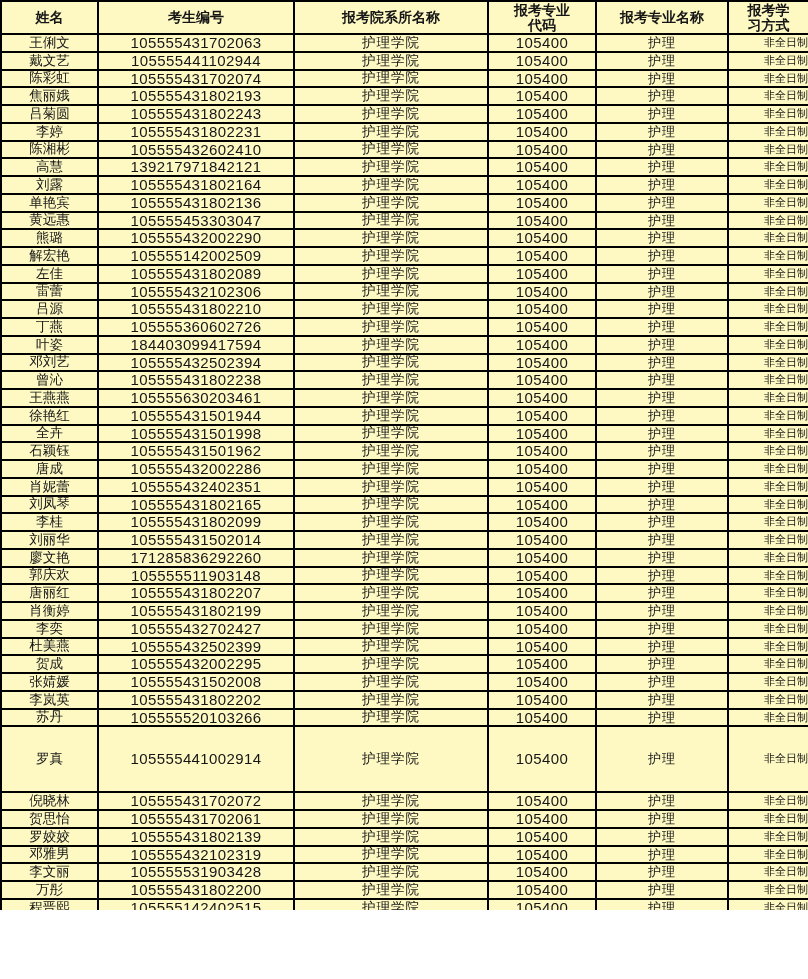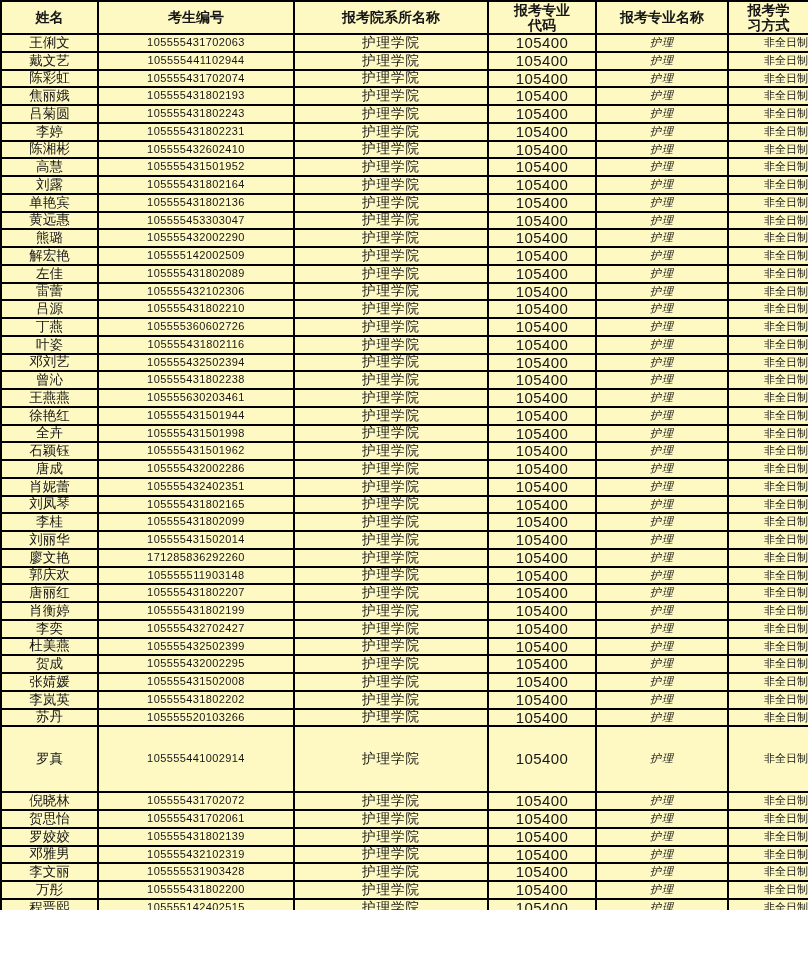--- a/index.html
+++ b/index.html
@@ -19,24 +19,24 @@
     line-height:1.05;
   }
   thead th{
     height:31px;
     font-size:14px;font-weight:bold;
     white-space:pre-line;
   }
   tbody tr{height:17px;}
   tbody tr.tall{height:66px;}
   td.col-name{font-size:13.5px;}
-  td.col-candidate_no{font-size:11px;letter-spacing:.4px;}
+  td.col-candidate_no{font-size:15px;letter-spacing:.4px;}
   td.col-college{font-size:13.5px;letter-spacing:1px;margin-left:15px;}
   td.col-major_code{font-size:15px;letter-spacing:.4px;}
-  td.col-major_name{font-size:11px;letter-spacing:1px;font-style:italic;}
+  td.col-major_name{font-size:13px;letter-spacing:1px;}
   td.col-study_mode{font-size:11px;text-align:right;}
 </style>
 </head>
 <body>
 
 <div class="page">
   <table>
     <colgroup>
       <col style="width:97px">
       <col style="width:196px">
@@ -109,21 +109,21 @@
         <tr>
           <td class="col-name">陈湘彬</td>
           <td class="col-candidate_no">105555432602410</td>
           <td class="col-college">护理学院</td>
           <td class="col-major_code">105400</td>
           <td class="col-major_name">护理</td>
           <td class="col-study_mode">非全日制</td>
         </tr>
         <tr>
           <td class="col-name">高慧</td>
-          <td class="col-candidate_no">105555431501952</td>
+          <td class="col-candidate_no">139217971842121</td>
           <td class="col-college">护理学院</td>
           <td class="col-major_code">105400</td>
           <td class="col-major_name">护理</td>
           <td class="col-study_mode">非全日制</td>
         </tr>
         <tr>
           <td class="col-name">刘露</td>
           <td class="col-candidate_no">105555431802164</td>
           <td class="col-college">护理学院</td>
           <td class="col-major_code">105400</td>
@@ -189,21 +189,21 @@
         <tr>
           <td class="col-name">丁燕</td>
           <td class="col-candidate_no">105555360602726</td>
           <td class="col-college">护理学院</td>
           <td class="col-major_code">105400</td>
           <td class="col-major_name">护理</td>
           <td class="col-study_mode">非全日制</td>
         </tr>
         <tr>
           <td class="col-name">叶姿</td>
-          <td class="col-candidate_no">105555431802116</td>
+          <td class="col-candidate_no">184403099417594</td>
           <td class="col-college">护理学院</td>
           <td class="col-major_code">105400</td>
           <td class="col-major_name">护理</td>
           <td class="col-study_mode">非全日制</td>
         </tr>
         <tr>
           <td class="col-name">邓刘艺</td>
           <td class="col-candidate_no">105555432502394</td>
           <td class="col-college">护理学院</td>
           <td class="col-major_code">105400</td>

